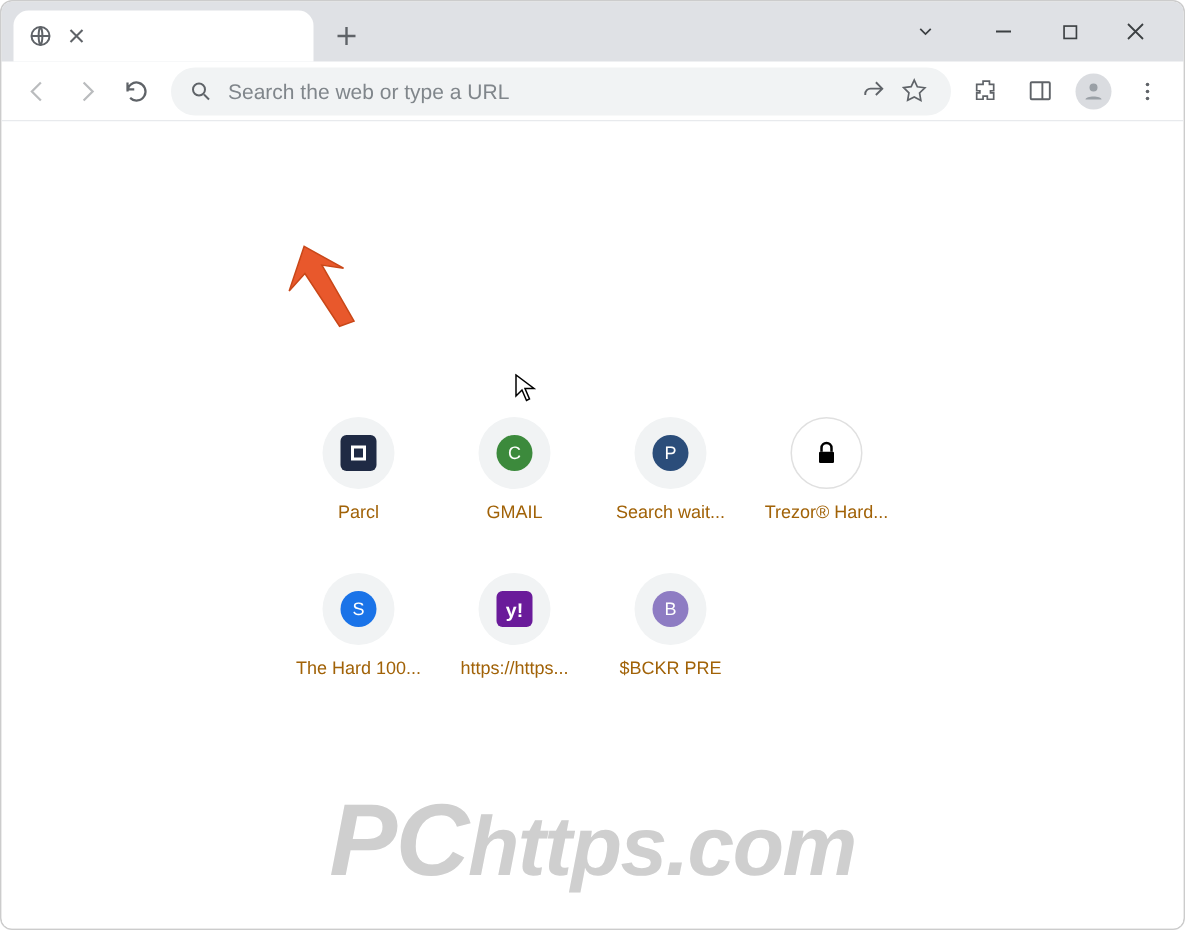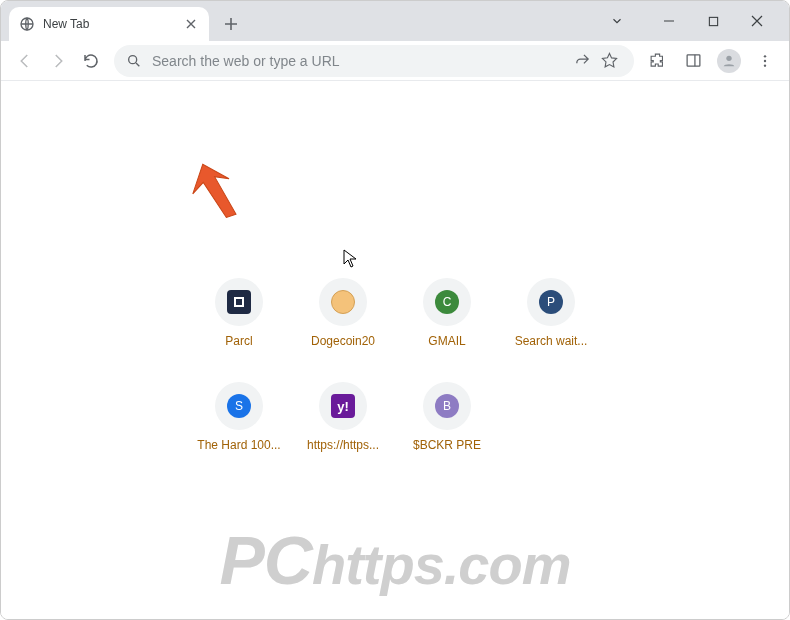--- a/index.html
+++ b/index.html
@@ -51,21 +51,20 @@
 <body>
 
 <div class="titlebar">
   <div class="tab">
     <span class="tab-favicon">
       <svg width="16" height="16" viewBox="0 0 24 24" fill="none" stroke="#5f6368" stroke-width="2">
           <circle cx="12" cy="12" r="9"></circle>
           <path d="M3 12h18M12 3c2.5 3 2.5 15 0 18M12 3c-2.5 3-2.5 15 0 18"></path>
         </svg>
     </span>
-    <span class="tab-title">New Tab</span>
     <span class="tab-close">
       <svg width="10" height="10" viewBox="0 0 10 10">
           <path d="M1 1l8 8M9 1l-8 8" stroke="#5f6368" stroke-width="1.4"></path>
         </svg>
     </span>
   </div>
   <div class="new-tab-btn">
     <svg width="14" height="14" viewBox="0 0 14 14">
         <path d="M7 1v12M1 7h12" stroke="#5f6368" stroke-width="1.6"></path>
       </svg>
@@ -170,35 +169,38 @@
   <div class="shortcut">
         <div class="sc-icon">
           <div style="width:24px;height:24px;background:#1f2a44;border-radius:4px;display:flex;align-items:center;justify-content:center;">
             <div style="width:10px;height:10px;border:2px solid #fff;"></div>
           </div>
         </div>
         <div class="sc-label">Parcl</div>
       </div>
       <div class="shortcut">
         <div class="sc-icon">
-          <div style="width:24px;height:24px;background:#f4c27a;border-radius:50%;border:1px solid #d4a055;"></div>
-        </div>
-        <div class="sc-label">Dogecoin20</div>
-      </div>
-      <div class="shortcut">
-        <div class="sc-icon">
           <div class="sc-inner" style="background:#3c8a3c;">C</div>
         </div>
         <div class="sc-label">GMAIL</div>
       </div>
       <div class="shortcut">
         <div class="sc-icon">
           <div class="sc-inner" style="background:#2b4d7a;">P</div>
         </div>
         <div class="sc-label">Search wait...</div>
+      </div>
+      <div class="shortcut">
+        <div class="sc-icon" style="background: rgb(255, 255, 255); border: 1px solid rgb(224, 224, 224);">
+          <svg width="20" height="20" viewBox="0 0 24 24">
+            <rect x="6" y="11" width="12" height="9" rx="1" fill="#000"></rect>
+            <path d="M8 11V8a4 4 0 0 1 8 0v3" fill="none" stroke="#000" stroke-width="2"></path>
+          </svg>
+        </div>
+        <div class="sc-label">Trezor® Hard...</div>
       </div>
       <div class="shortcut">
         <div class="sc-icon">
           <div class="sc-inner" style="background:#1a73e8;">S</div>
         </div>
         <div class="sc-label">The Hard 100...</div>
       </div>
       <div class="shortcut">
         <div class="sc-icon">
           <div style="width:24px;height:24px;background:#6a1b9a;border-radius:4px;display:flex;align-items:center;justify-content:center;color:#fff;font-weight:700;font-size:13px;">y!</div>

